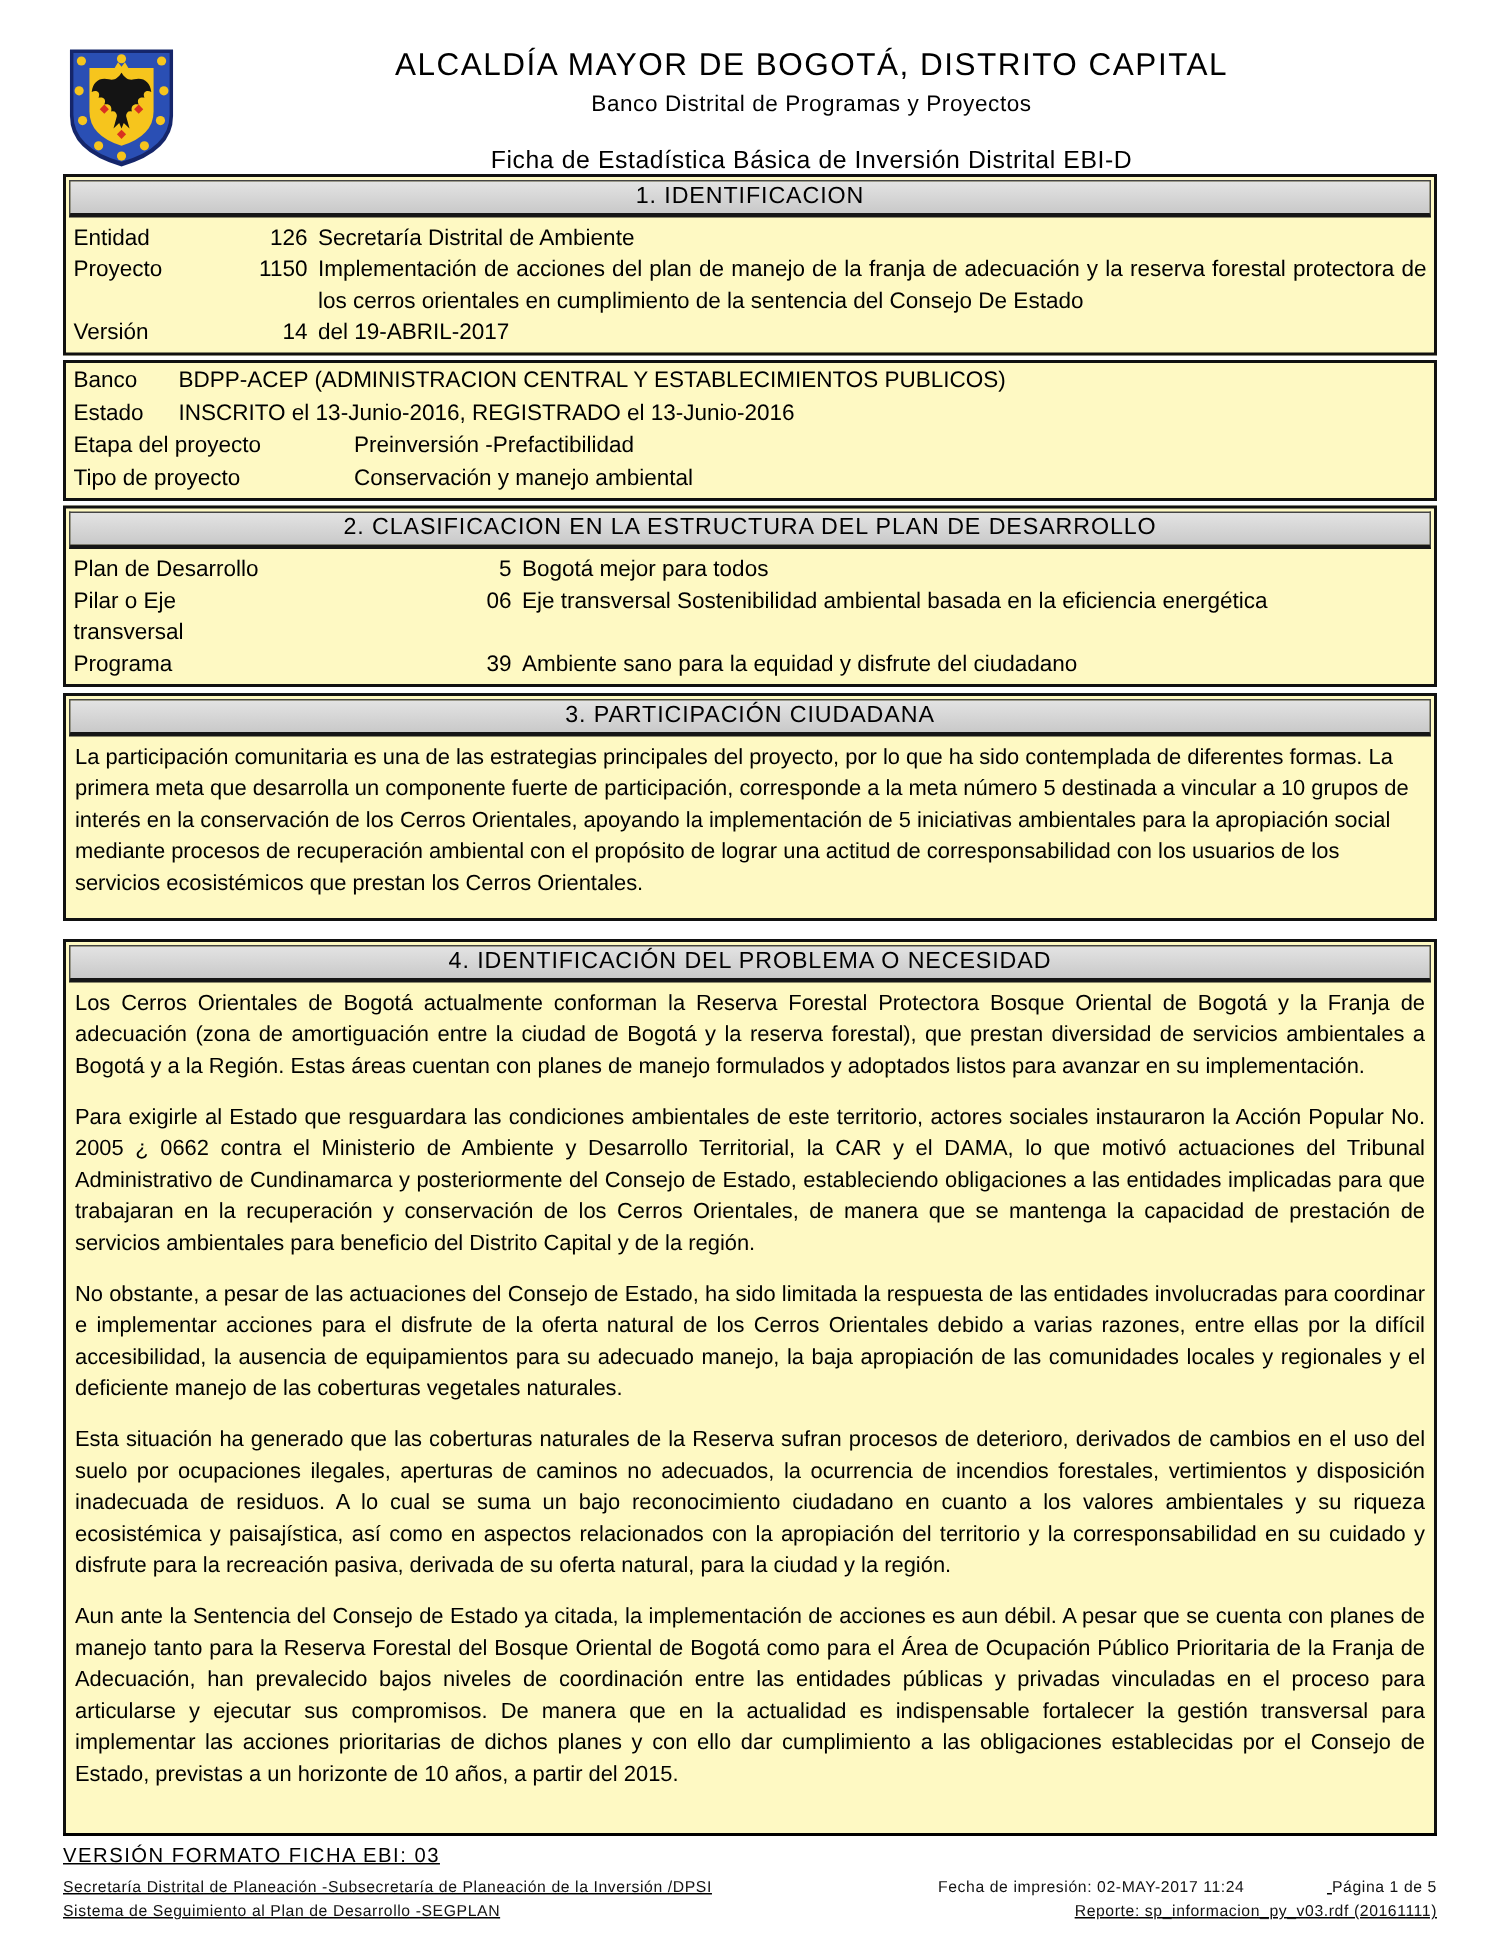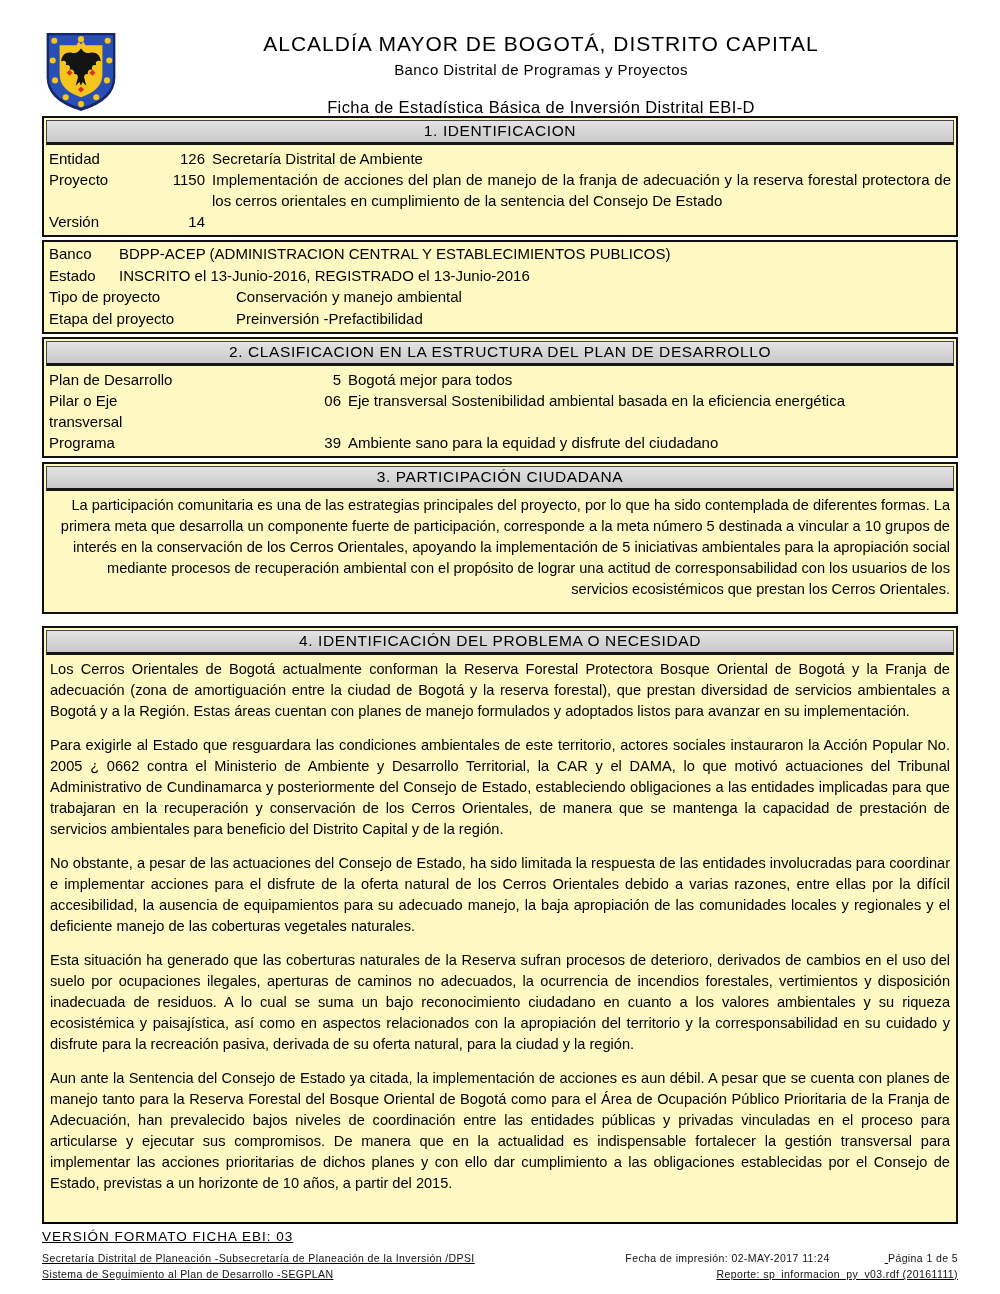--- a/index.html
+++ b/index.html
@@ -34,21 +34,21 @@
   .s1 .kv-num{width:50px;}
   .s2 .kv-label{width:145px;}
   .s2 .kv-num{width:147px;}
 
   .pair-row{display:flex;font-size:15px;line-height:21.5px;}
   .pair-label-sm{width:70px;flex:none;}
   .pair-label-lg{width:187px;flex:none;}
   .pair-val{flex:1;}
 
   .body-text{font-size:14.6px;line-height:21px;padding:2px 6px 12px 6px;}
-  .body-text p{margin:0 0 13px 0;text-align:right;}
+  .body-text p{margin:0 0 13px 0;}
   .body-text p:last-child{margin-bottom:0;}
   .justified p{text-align:justify;}
   .gap-lg{margin-top:12px !important;}
   .s4-box{min-height:620px;}
 
   
   .doc-footer{position:absolute;left:0;right:0;bottom:12px;padding:0 42px;background:#fff;text-decoration:underline;}
   .foot-rule{border-top:2px solid #000;margin-bottom:5px;}
   .foot-version{font-size:13.5px;letter-spacing:1px;margin-bottom:6px;}
   .foot-row{display:flex;justify-content:space-between;font-size:10.5px;letter-spacing:.4px;line-height:16px;color:#111;}
@@ -110,41 +110,42 @@
         <span class="kv-val">Secretaría Distrital de Ambiente</span>
       </div>
       <div class="kv-row">
         <span class="kv-label">Proyecto</span>
         <span class="kv-num">1150</span>
         <span class="kv-val">Implementación de acciones del plan de manejo de la franja de adecuación y la reserva forestal protectora de los cerros orientales en cumplimiento de la sentencia del Consejo De Estado</span>
       </div>
       <div class="kv-row">
         <span class="kv-label">Versión</span>
         <span class="kv-num">14</span>
+        <span class="kv-val">del 19-ABRIL-2017</span>
       </div>
     </div>
   </section>
 
   <section class="box">
     <div class="rows">
       <div class="pair-row">
         <span class="pair-label-sm">Banco</span>
         <span class="pair-val">BDPP-ACEP (ADMINISTRACION CENTRAL Y ESTABLECIMIENTOS PUBLICOS)</span>
       </div>
       <div class="pair-row">
         <span class="pair-label-sm">Estado</span>
         <span class="pair-val">INSCRITO el 13-Junio-2016, REGISTRADO el 13-Junio-2016</span>
       </div>
       <div class="pair-row">
+        <span class="pair-label-lg">Etapa del proyecto</span>
+        <span class="pair-val">Preinversión -Prefactibilidad</span>
+      </div>
+      <div class="pair-row">
         <span class="pair-label-lg">Tipo de proyecto</span>
         <span class="pair-val">Conservación y manejo ambiental</span>
-      </div>
-      <div class="pair-row">
-        <span class="pair-label-lg">Etapa del proyecto</span>
-        <span class="pair-val">Preinversión -Prefactibilidad</span>
       </div>
     </div>
   </section>
 
   <section class="box s2">
     <div class="section-bar">2. CLASIFICACION EN LA ESTRUCTURA DEL PLAN DE DESARROLLO</div>
     <div class="rows">
       <div class="kv-row">
         <span class="kv-label">Plan de Desarrollo</span>
         <span class="kv-num">5</span>

